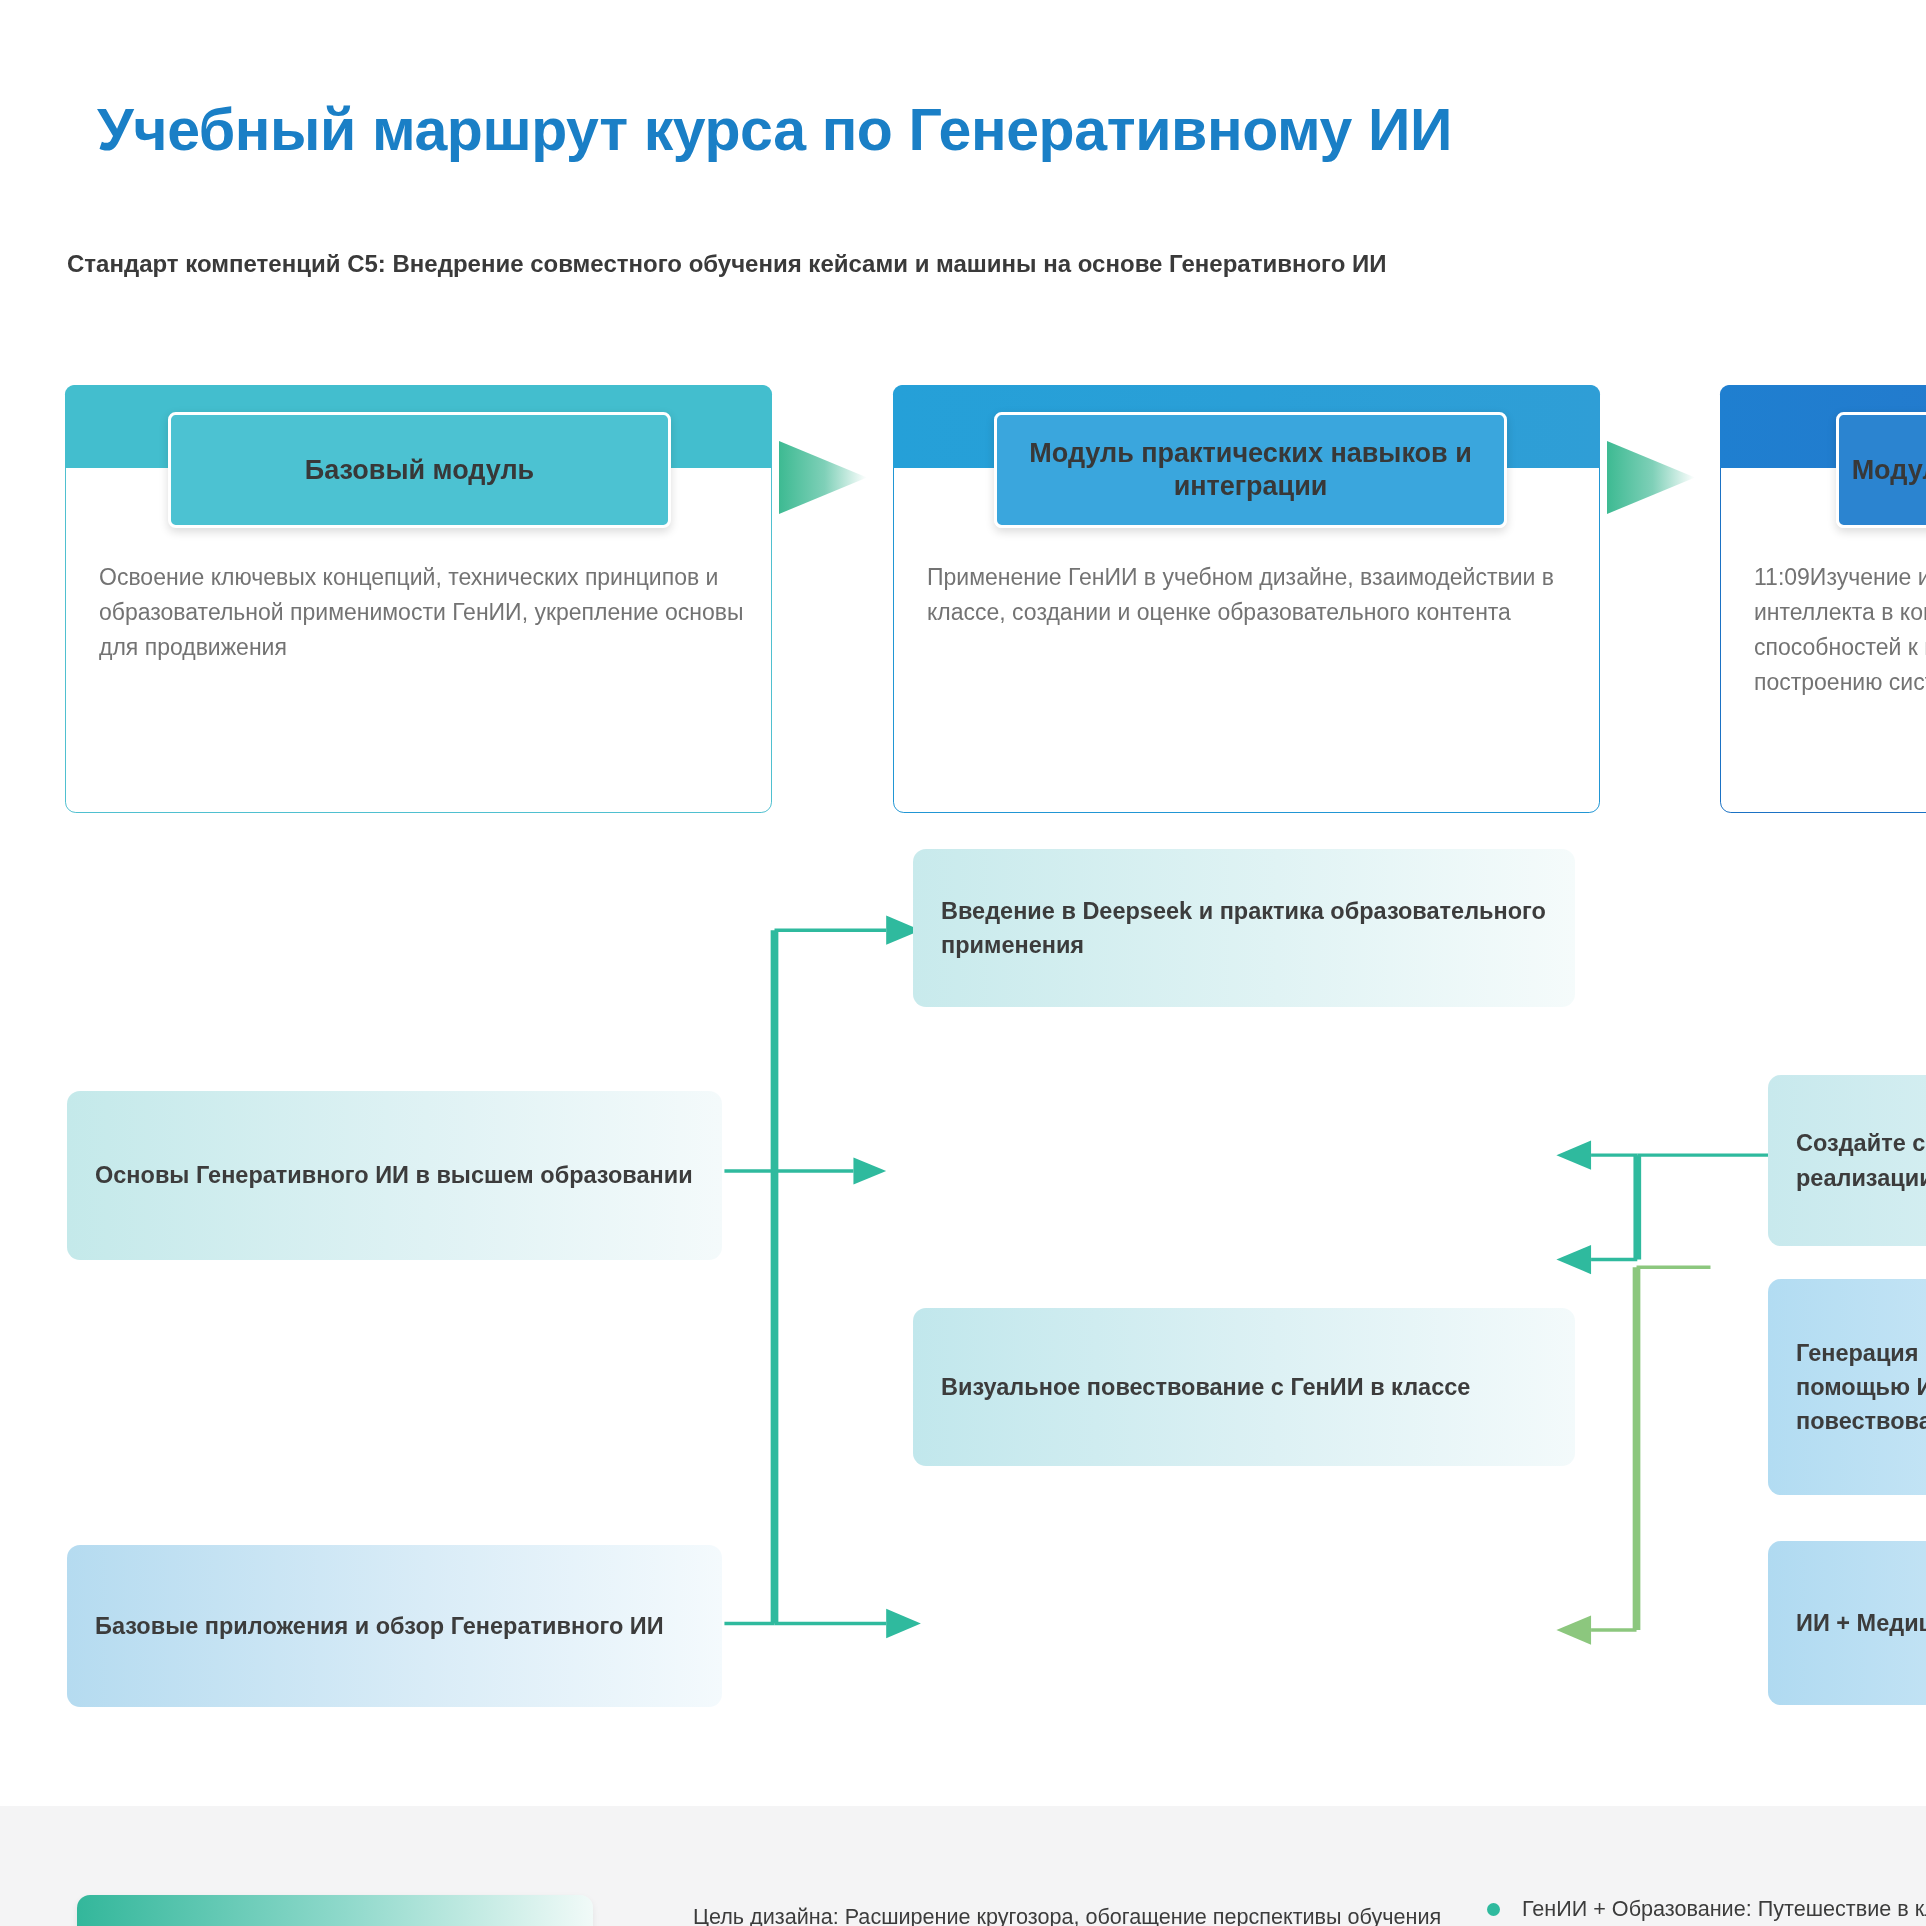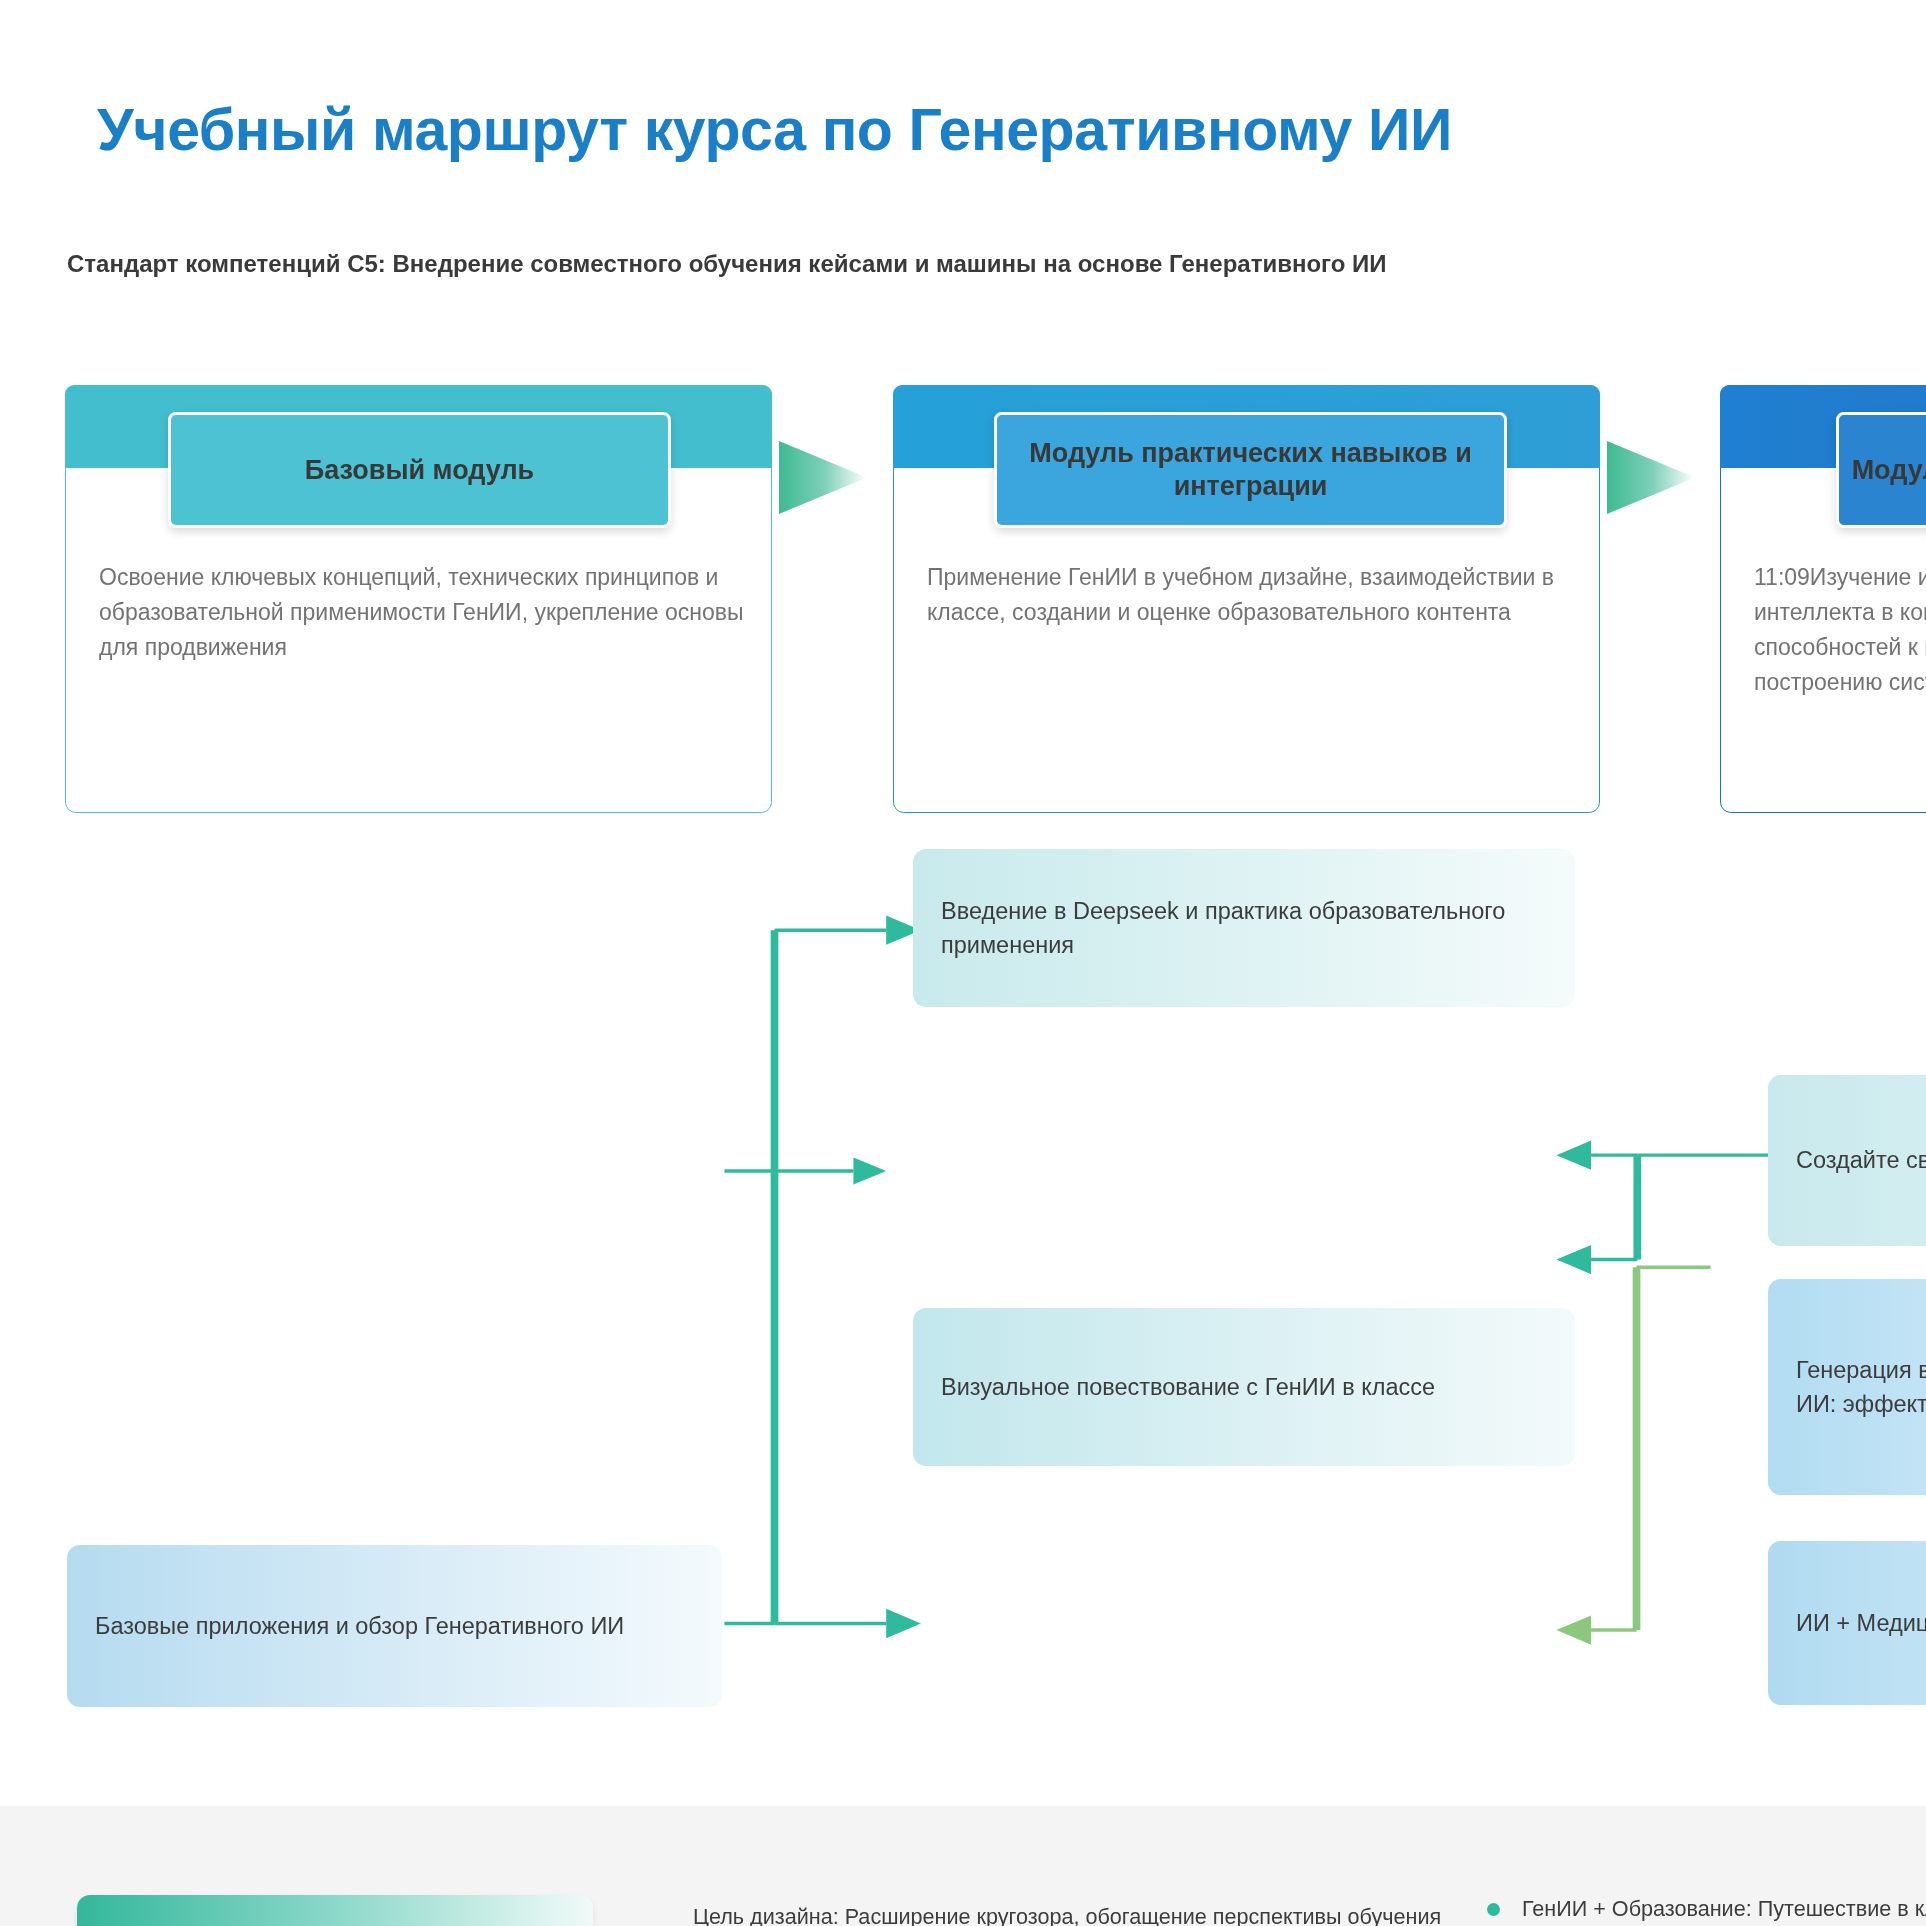--- a/index.html
+++ b/index.html
@@ -127,20 +127,21 @@
   
   .course-box {
     position: absolute;
     border-radius: 13px;
     padding: 4px 28px;
     display: flex;
     align-items: center;
     color: #3c3c3c;
     font-size: 23.5px;
     line-height: 1.46;
+    font-weight: bold;
   }
 
   
   .cb-left1 { left: 67px;  top: 1091px; width: 655px; height: 169px;
               background: linear-gradient(90deg,#c4e9ea 0%,#dff2f4 55%,#f4fafb 100%); }
   .cb-left2 { left: 67px;  top: 1545px; width: 655px; height: 162px;
               background: linear-gradient(90deg,#b5dbf0 0%,#d9ecf7 55%,#f4fafd 100%); }
 
   
   .cb-mid1 { left: 913px; top: 849px; width: 662px; height: 158px;
@@ -288,20 +289,21 @@
     <polygon points="4130,2961 4040,2999 4130,3037" fill="#2fba9e"></polygon>
     <line x1="4130" y1="3270" x2="4250" y2="3270" stroke="#2fba9e" stroke-width="9"></line>
     <polygon points="4130,3232 4040,3270 4130,3308" fill="#2fba9e"></polygon>
 
     <line x1="4248" y1="3290" x2="4440" y2="3290" stroke="#8cc77e" stroke-width="9"></line>
     <line x1="4248" y1="3290" x2="4248" y2="4232" stroke="#8cc77e" stroke-width="20"></line>
     <line x1="4130" y1="4232" x2="4248" y2="4232" stroke="#8cc77e" stroke-width="9"></line>
     <polygon points="4130,4194 4040,4232 4130,4270" fill="#8cc77e"></polygon>
   </svg>
 
+  <div class="course-box cb-left1">Основы Генеративного ИИ в высшем образовании</div>
   <div class="course-box cb-left2">Базовые приложения и обзор Генеративного ИИ</div>
 
   <div class="course-box cb-mid1">Введение в Deepseek и практика образовательного применения</div>
   <div class="course-box cb-mid3">Визуальное повествование с ГенИИ в классе</div>
 
   <div class="course-box cb-right1">Создайте своего ИИ-чат-бота: от основ к реализации</div>
   <div class="course-box cb-right2">Генерация видео и цифровых аватаров с помощью ИИ: эффективные инструменты для повествования</div>
   <div class="course-box cb-right3">ИИ + Медицина: Приложения и прорывы</div>
 
   <div id="footer-band"></div>

